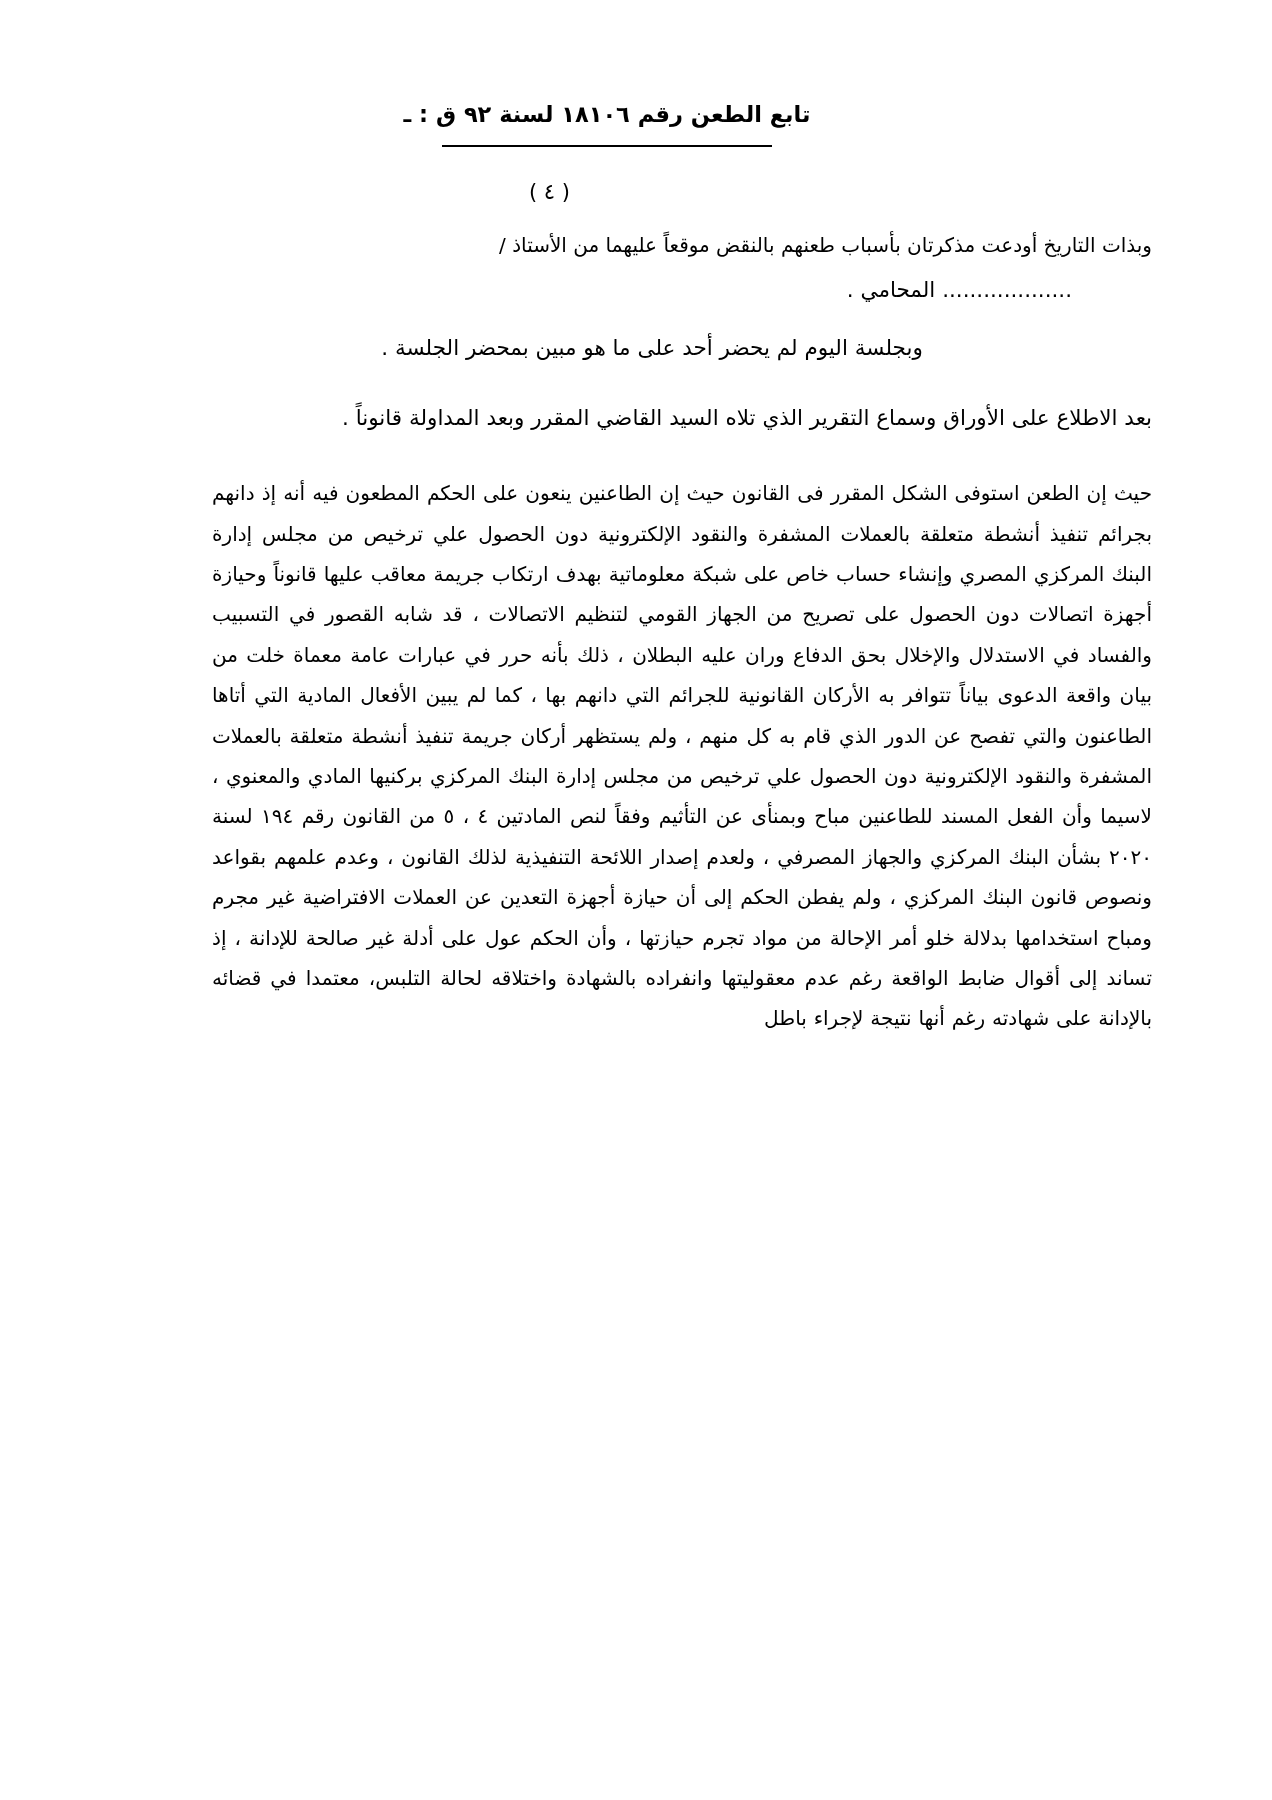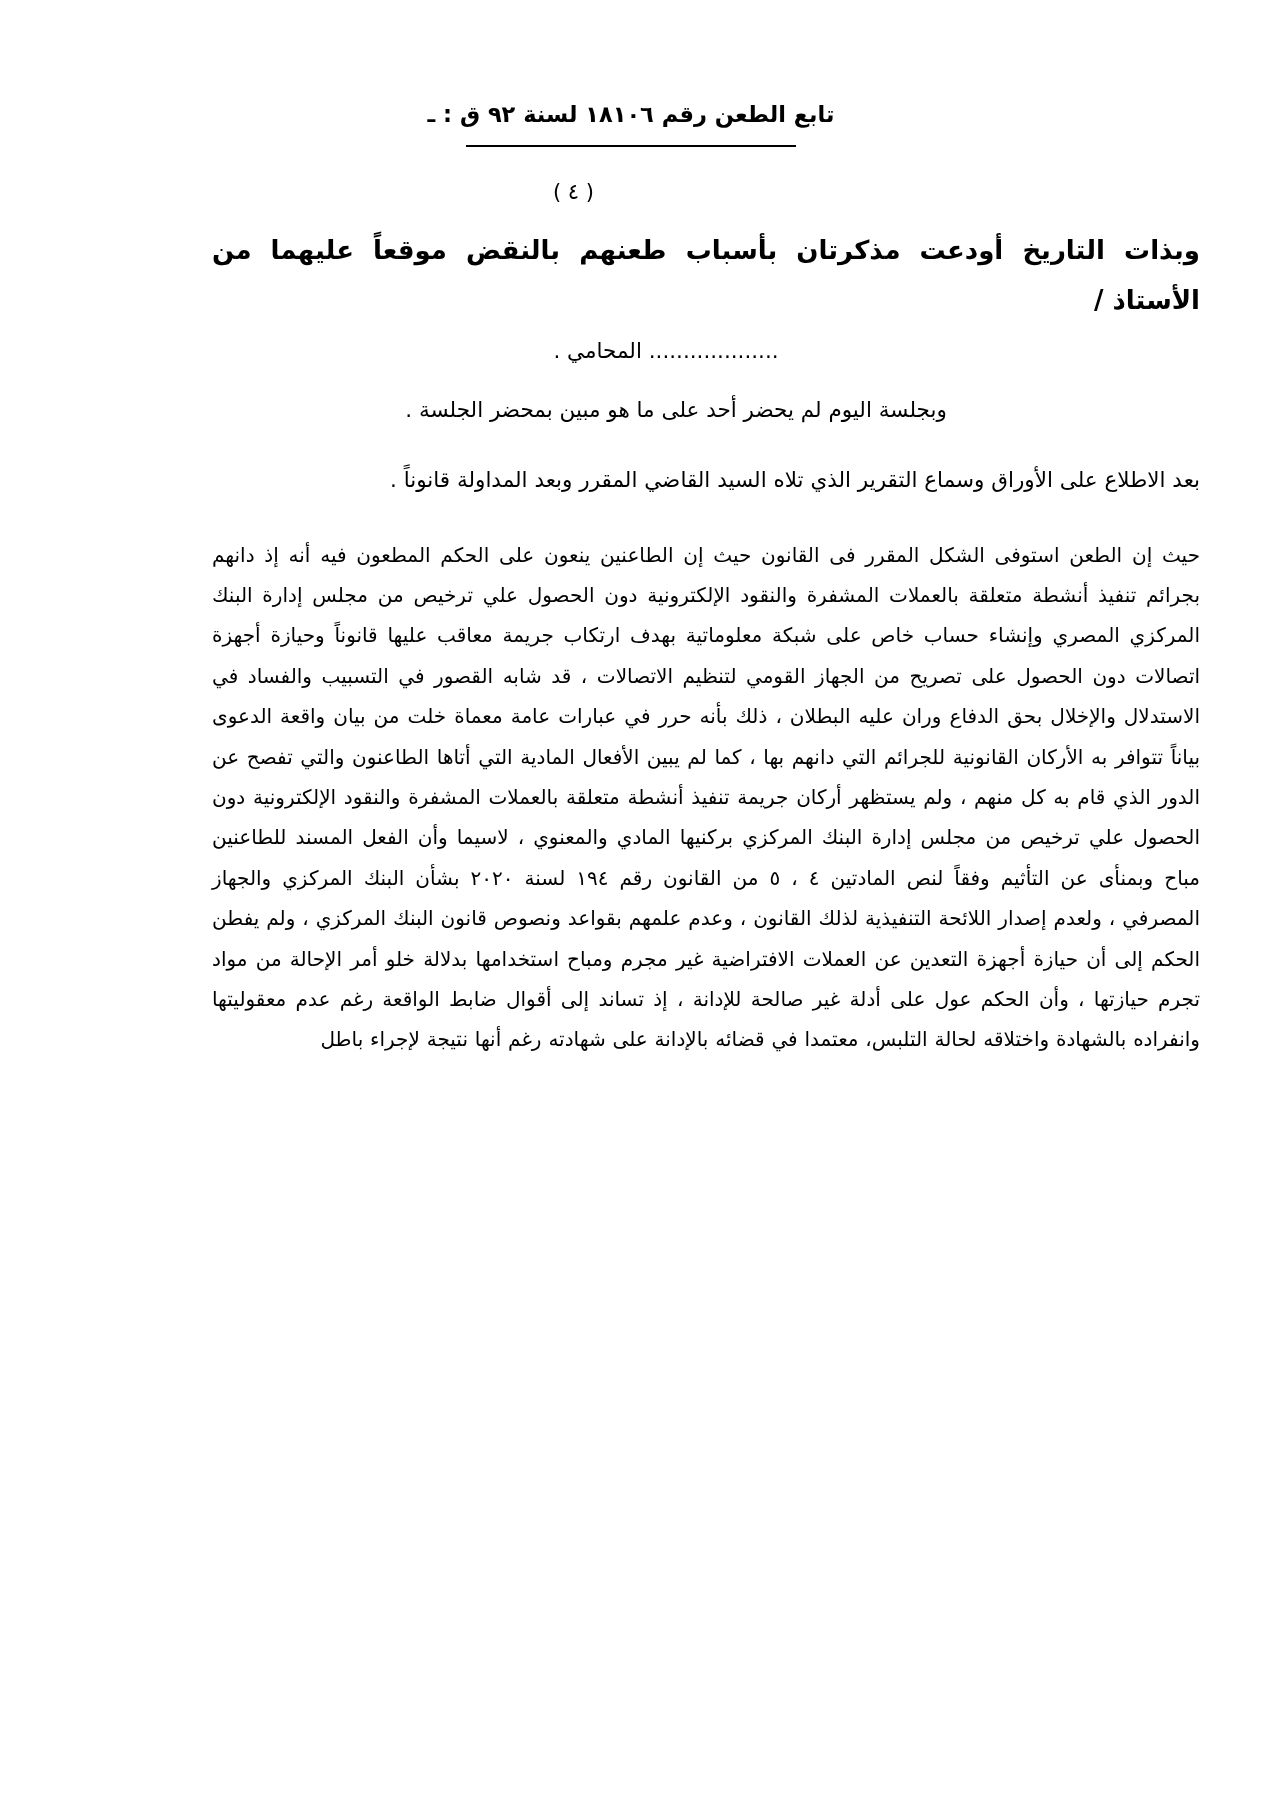--- a/index.html
+++ b/index.html
@@ -19,21 +19,21 @@
     margin: 0 auto;
     background: #ffffff;
     overflow: hidden;
     box-sizing: border-box;
   }
   .content {
     position: absolute;
     top: 0;
     right: 0;
     left: 13px;
-    padding: 100px 72px 0 160px;
+    padding: 100px 120px 0 160px;
     box-sizing: border-box;
     margin-left: 39px;
   }
 
   
   .doc-header {
     text-align: center;
     font-weight: bold;
     font-size: 22.5px;
     line-height: 1.3;
@@ -63,31 +63,30 @@
     font-size: 21px;
     font-weight: normal;
     direction: rtl;
     margin: 0 0 22px 0;
     padding-right: 265px;
     letter-spacing: 2px;
   }
 
   
   .para {
-    font-size: 26px;
+    font-size: 20px;
     line-height: 1.92;
     text-align: justify;
     text-justify: inter-word;
     direction: rtl;
     margin: 0 0 17px 0;
-    font-weight: bold;
   }
   .para-dots {
     direction: rtl;
-    text-align: center;
+    text-align: right;
     font-size: 21.5px;
     line-height: 1.9;
     margin: -12px 0 18px 0;
     padding-right: 80px;
   }
   .para-session {
     font-size: 21.5px;
     line-height: 1.9;
     direction: rtl;
     text-align: center;

